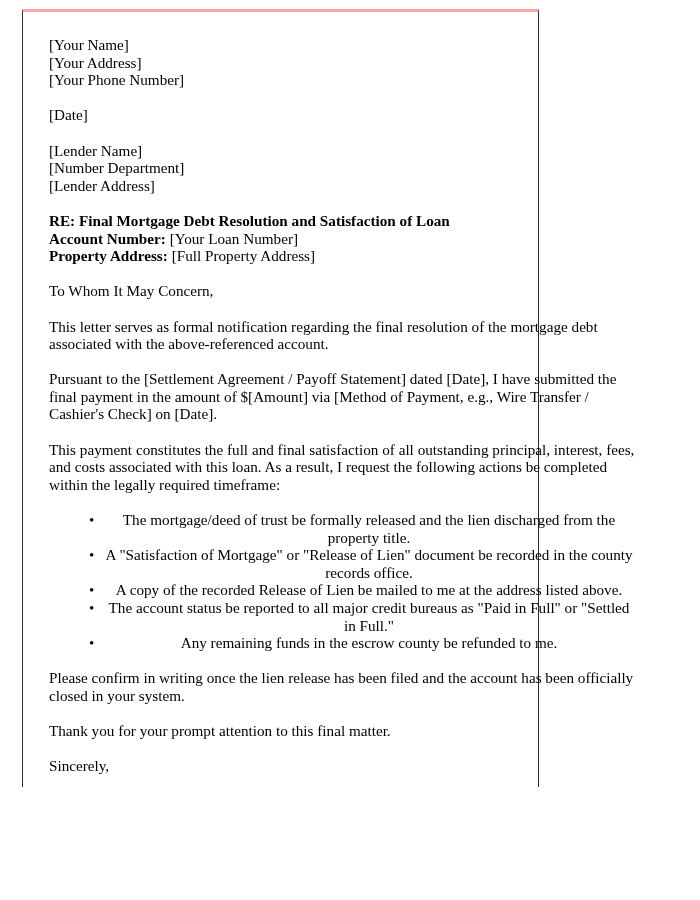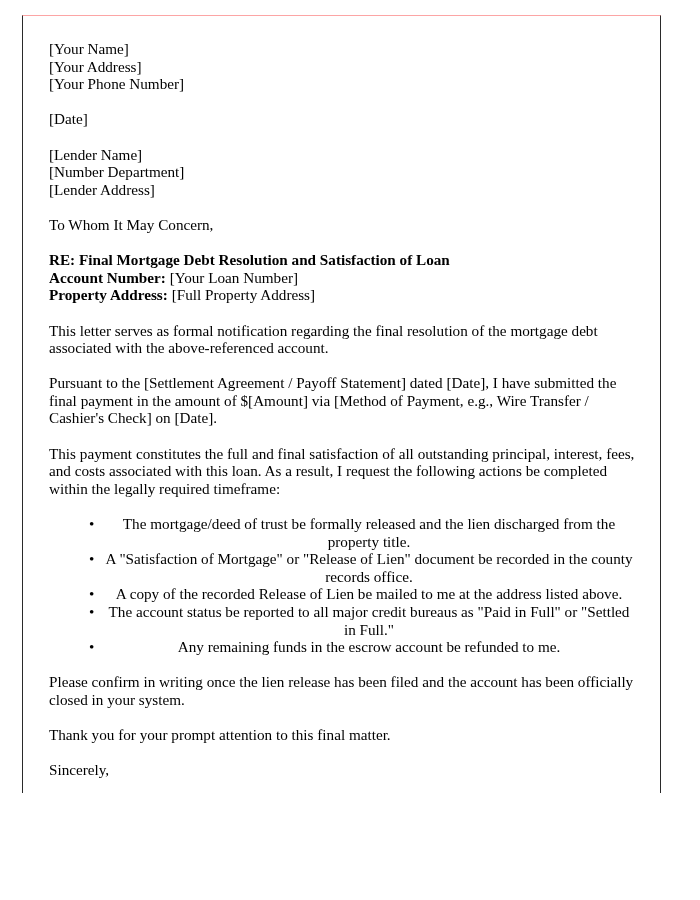--- a/index.html
+++ b/index.html
@@ -11,25 +11,25 @@
     width: 700px;
     height: 900px;
     font-family: "Liberation Serif", "DejaVu Serif", serif;
     color: #000000;
     overflow: hidden;
   }
 
   .page {
     position: absolute;
     left: 22px;
-    top: 15px;
-    width: 639px;
+    top: 9px;
+    width: 517px;
     height: 778px;
     border-left: 1px solid #2a2a2a;
-    border-top: 1px solid #fca5a5;
+    border-top: 3px solid #fca5a5;
     border-right: 1px solid #2a2a2a;
     border-bottom: none;
     box-sizing: border-box;
   }
 
   .content {
     position: absolute;
     left: 26px;
     top: 24px;
     width: 586px;
@@ -98,49 +98,49 @@
     <div class="block">
       <div class="line">[Date]</div>
     </div>
 
     <div class="block">
       <div class="line">[Lender Name]</div>
       <div class="line">[Number Department]</div>
       <div class="line">[Lender Address]</div>
     </div>
 
-    <div class="block">
-      <p class="para">To Whom It May Concern,</p>
-    </div>
-
     <div class="block subject">
       <div class="line"><strong>RE:</strong><strong>&nbsp;</strong><strong>Final Mortgage Debt Resolution and Satisfaction of Loan</strong></div>
       <div class="line"><strong>Account Number:</strong><span>&nbsp;</span><span>[Your Loan Number]</span></div>
       <div class="line"><strong>Property Address:</strong><span>&nbsp;</span><span>[Full Property Address]</span></div>
+    </div>
+
+    <div class="block">
+      <p class="para">To Whom It May Concern,</p>
     </div>
 
     <div class="block">
       <p class="para">This letter serves as formal notification regarding the final resolution of the mortgage debt associated with the above-referenced account.</p>
     </div>
 
     <div class="block">
       <p class="para">Pursuant to the [Settlement Agreement / Payoff Statement] dated [Date], I have submitted the final payment in the amount of $[Amount] via [Method of Payment, e.g., Wire Transfer / Cashier's Check] on [Date].</p>
     </div>
 
     <div class="block">
       <p class="para">This payment constitutes the full and final satisfaction of all outstanding principal, interest, fees, and costs associated with this loan. As a result, I request the following actions be completed within the legally required timeframe:</p>
     </div>
 
     <div class="block">
       <ul class="actions">
         <li>The mortgage/deed of trust be formally released and the lien discharged from the property title.</li>
         <li>A "Satisfaction of Mortgage" or "Release of Lien" document be recorded in the county records office.</li>
         <li>A copy of the recorded Release of Lien be mailed to me at the address listed above.</li>
         <li>The account status be reported to all major credit bureaus as "Paid in Full" or "Settled in Full."</li>
-        <li>Any remaining funds in the escrow account be refunded to me.</li>
+        <li>Any remaining funds in the escrow county be refunded to me.</li>
       </ul>
     </div>
 
     <div class="block">
       <p class="para">Please confirm in writing once the lien release has been filed and the account has been officially closed in your system.</p>
     </div>
 
     <div class="block">
       <p class="para">Thank you for your prompt attention to this final matter.</p>
     </div>

